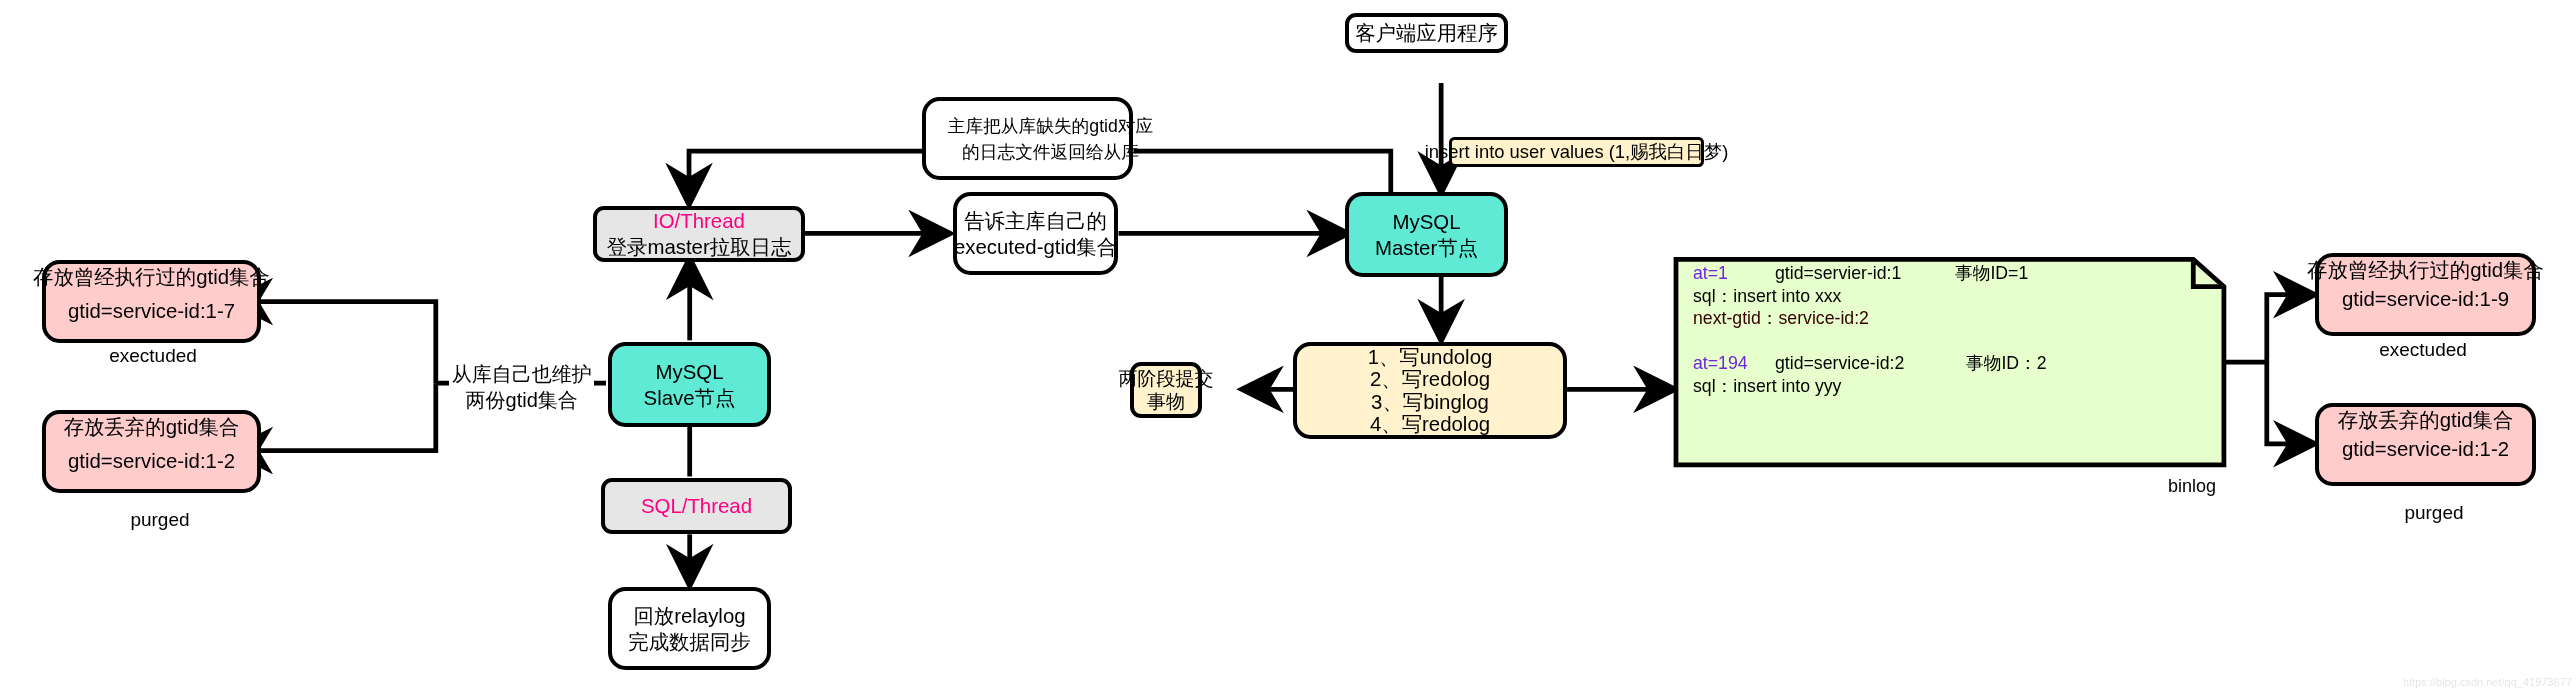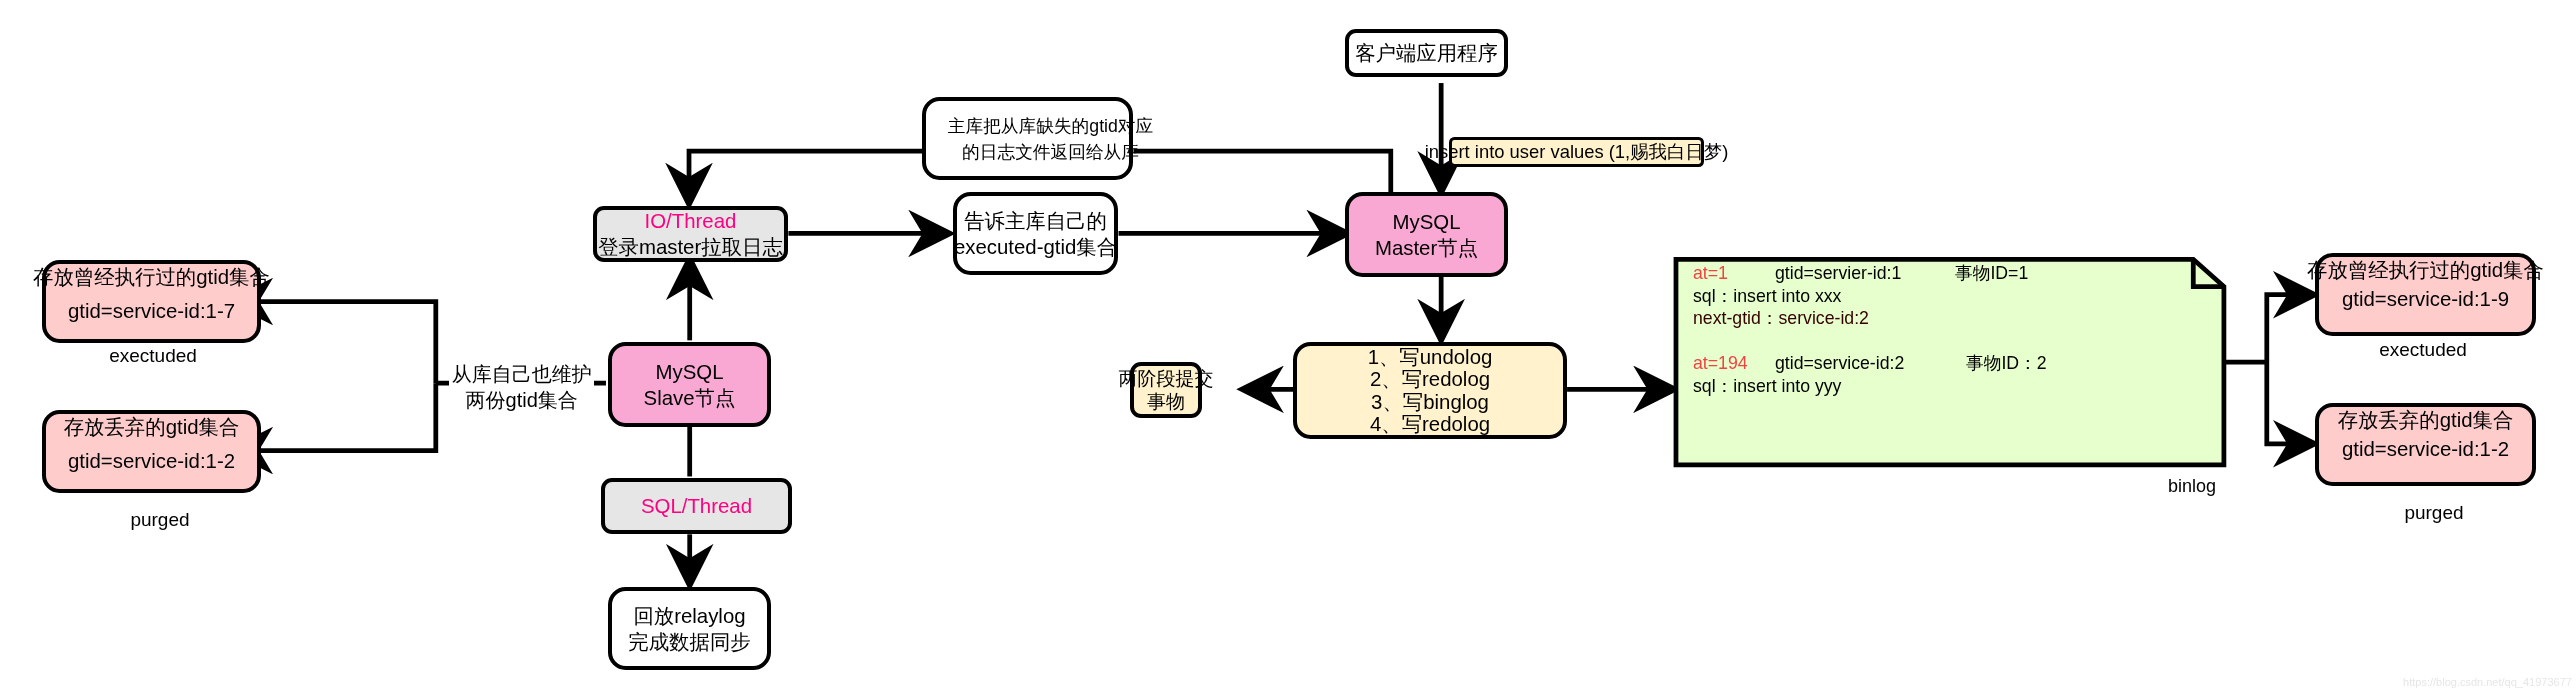--- a/index.html
+++ b/index.html
@@ -4,33 +4,33 @@
 <style>
   html, body { margin: 0; padding: 0; background: #ffffff; }
   body { width: 2576px; height: 697px; position: relative; overflow: hidden;
          font-family: "Liberation Sans", "DejaVu Sans", sans-serif; color: #000; }
   svg.edges { position: absolute; left: 0; top: 0; width: 2576px; height: 697px; }
   .node { position: absolute; box-sizing: border-box; border: 4.8px solid #000; border-radius: 17.7px;
           display: flex; flex-direction: column; align-items: center; justify-content: center;
           text-align: center; font-size: 20.4px; line-height: 26px; background: #fff; }
   .node span { display: block; white-space: nowrap; }
   .pink { background: #ffcccc; }
-  .blue { background: #f9a8d4; }
+  .blue { background: #5eead4; }
   .gray { background: #e6e6e6; }
   .cream { background: #fff2cc; }
   .accent { color: #ff0080; }
   .set-node { justify-content: flex-start; padding-top: 0; }
   .set-node .set-title { font-size: 20.4px; line-height: 27px; }
   .set-node .set-value { font-size: 20.4px; line-height: 30px; margin-top: 5.4px; }
   .label { position: absolute; font-size: 19px; line-height: 23px; text-align: center; white-space: nowrap; }
   .edge-label { position: absolute; background: #fff; font-size: 20px; line-height: 26px;
                 text-align: center; white-space: nowrap; padding: 0 2.7px; }
   .binlog-text { position: absolute; left: 1693px; top: 262px; font-size: 17.7px; line-height: 22.5px; }
   .binlog-text .row { white-space: pre; height: 22.5px; }
-  .binlog-text .at { color: #ef4444; display: inline-block; width: 82px; }
+  .binlog-text .at { color: #6d28d9; display: inline-block; width: 82px; }
   .binlog-text .dark { color: #330000; }
   .binlog-tag { position: absolute; left: 2168px; top: 460px; font-size: 18px; margin-top: 16px; }
   .watermark { position: absolute; right: 4.1px; bottom: 9.5px; font-size: 11px; color: #e6e6e6; }
 </style>
 </head>
 <body>
 
 <svg class="edges" viewBox="0 0 3784 1024">
   <defs>
     <marker id="arr" markerWidth="10" markerHeight="10" refX="8" refY="5" orient="auto" markerUnits="strokeWidth">
@@ -88,21 +88,21 @@
 <div class="edge-label" style="left:449px;top:361px;">
   <span style="display:block">从库自己也维护</span>
   <span style="display:block">两份gtid集合</span>
 </div>
 
 <div class="node blue" style="left:608px;top:342px;width:163px;height:85px;">
   <span>MySQL</span>
   <span>Slave节点</span>
 </div>
 
-<div class="node gray" style="left:593px;top:206px;width:195px;height:56px;border-radius:11px;">
+<div class="node gray" style="left:593px;top:206px;width:212px;height:56px;border-radius:11px;">
   <span class="accent">IO/Thread</span>
   <span>登录master拉取日志</span>
 </div>
 
 <div class="node gray" style="left:601px;top:478px;width:191px;height:56px;border-radius:11px;">
   <span class="accent">SQL/Thread</span>
 </div>
 
 <div class="node" style="left:608px;top:587px;width:163px;height:83px;">
   <span>回放relaylog</span>
@@ -112,21 +112,21 @@
 <div class="node" style="left:953px;top:192px;width:165px;height:83px;">
   <span>告诉主库自己的</span>
   <span>executed-gtid集合</span>
 </div>
 
 <div class="node" style="left:922px;top:97px;width:211px;height:83px;font-size:17.7px;padding-left:46px;">
   <span>主库把从库缺失的gtid对应</span>
   <span>的日志文件返回给从库</span>
 </div>
 
-<div class="node" style="left:1345px;top:29px;width:163px;height:48px;border-radius:11px;">
+<div class="node" style="left:1345px;top:13px;width:163px;height:40px;border-radius:11px;">
   <span>客户端应用程序</span>
 </div>
 
 <div class="node cream" style="left:1449px;top:137px;width:255px;height:30px;border-radius:5.4px;border-width:3.4px;font-size:18.4px;">
   <span>insert into user values (1,赐我白日梦)</span>
 </div>
 
 <div class="node blue" style="left:1345px;top:192px;width:163px;height:85px;">
   <span>MySQL</span>
   <span>Master节点</span>

